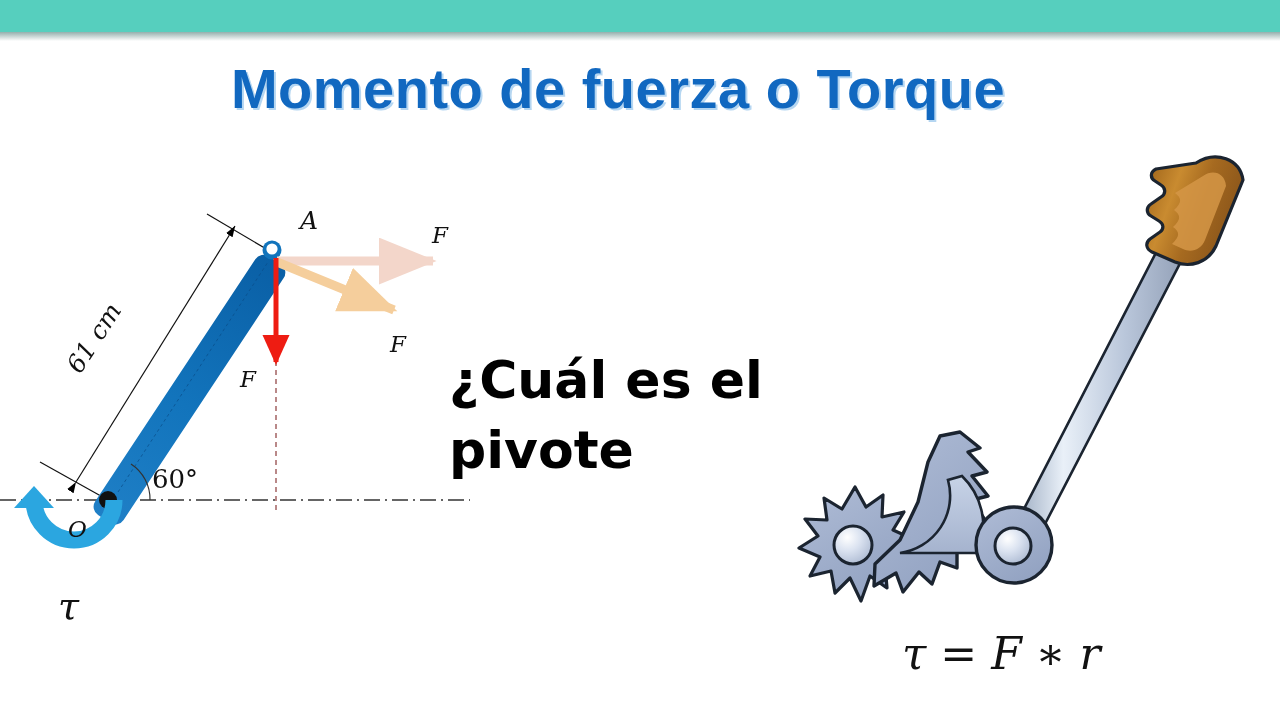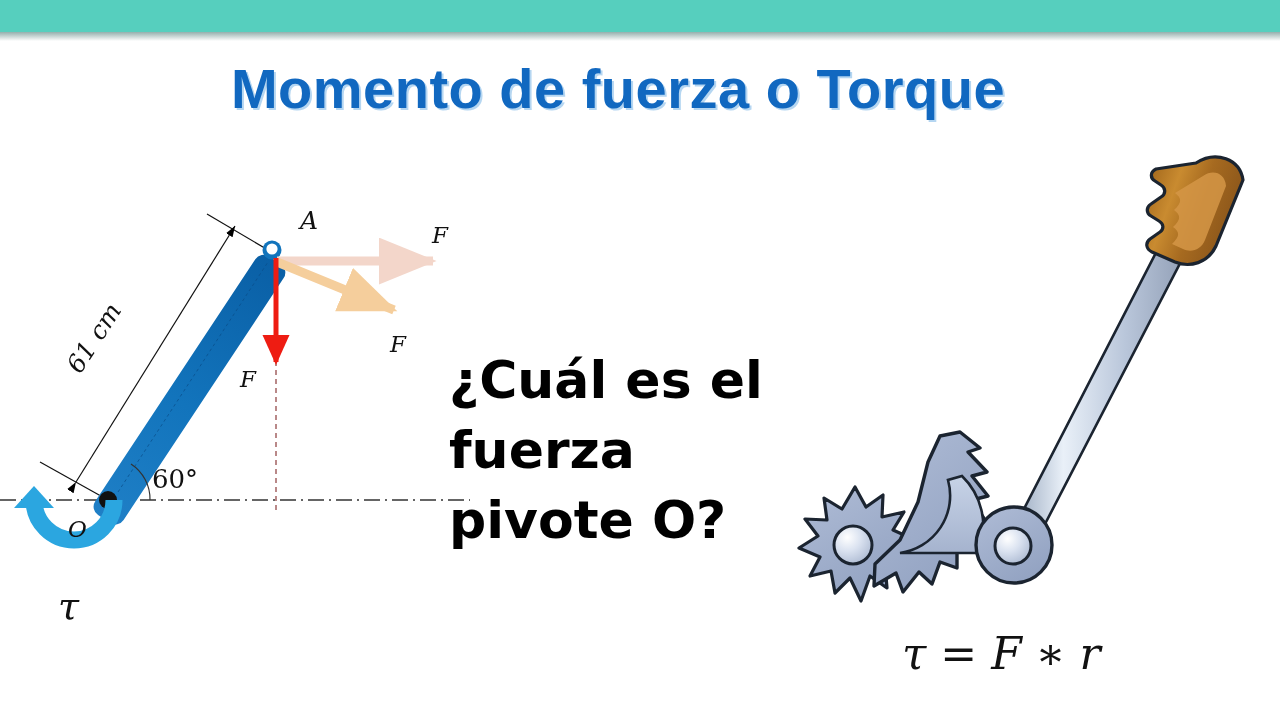--- a/index.html
+++ b/index.html
@@ -162,22 +162,21 @@
 
     <text x="152" y="488" font-size="26" font-family="DejaVu Serif, serif" fill="#111111">60°</text>
 
     <text class="mathlabel" x="68" y="537" font-size="23">O</text>
 
     <text class="mathlabel" x="58" y="619" font-size="38">τ</text>
   </svg>
 
   <div id="question">
     <div>¿Cuál es el</div>
-    <div>fuerza</div>
-    <div>pivote O?</div>
+    <div>pivote</div>
   </div>
 
   <svg class="layer" viewBox="0 0 1280 720" width="1280" height="720">
     <defs>
       <linearGradient id="shaftGrad" x1="0" y1="0" x2="1" y2="0">
         <stop offset="0%" stop-color="#8FA0B8"></stop>
         <stop offset="28%" stop-color="#E9F0F8"></stop>
         <stop offset="60%" stop-color="#B9C6DA"></stop>
         <stop offset="100%" stop-color="#8694AC"></stop>
       </linearGradient>

